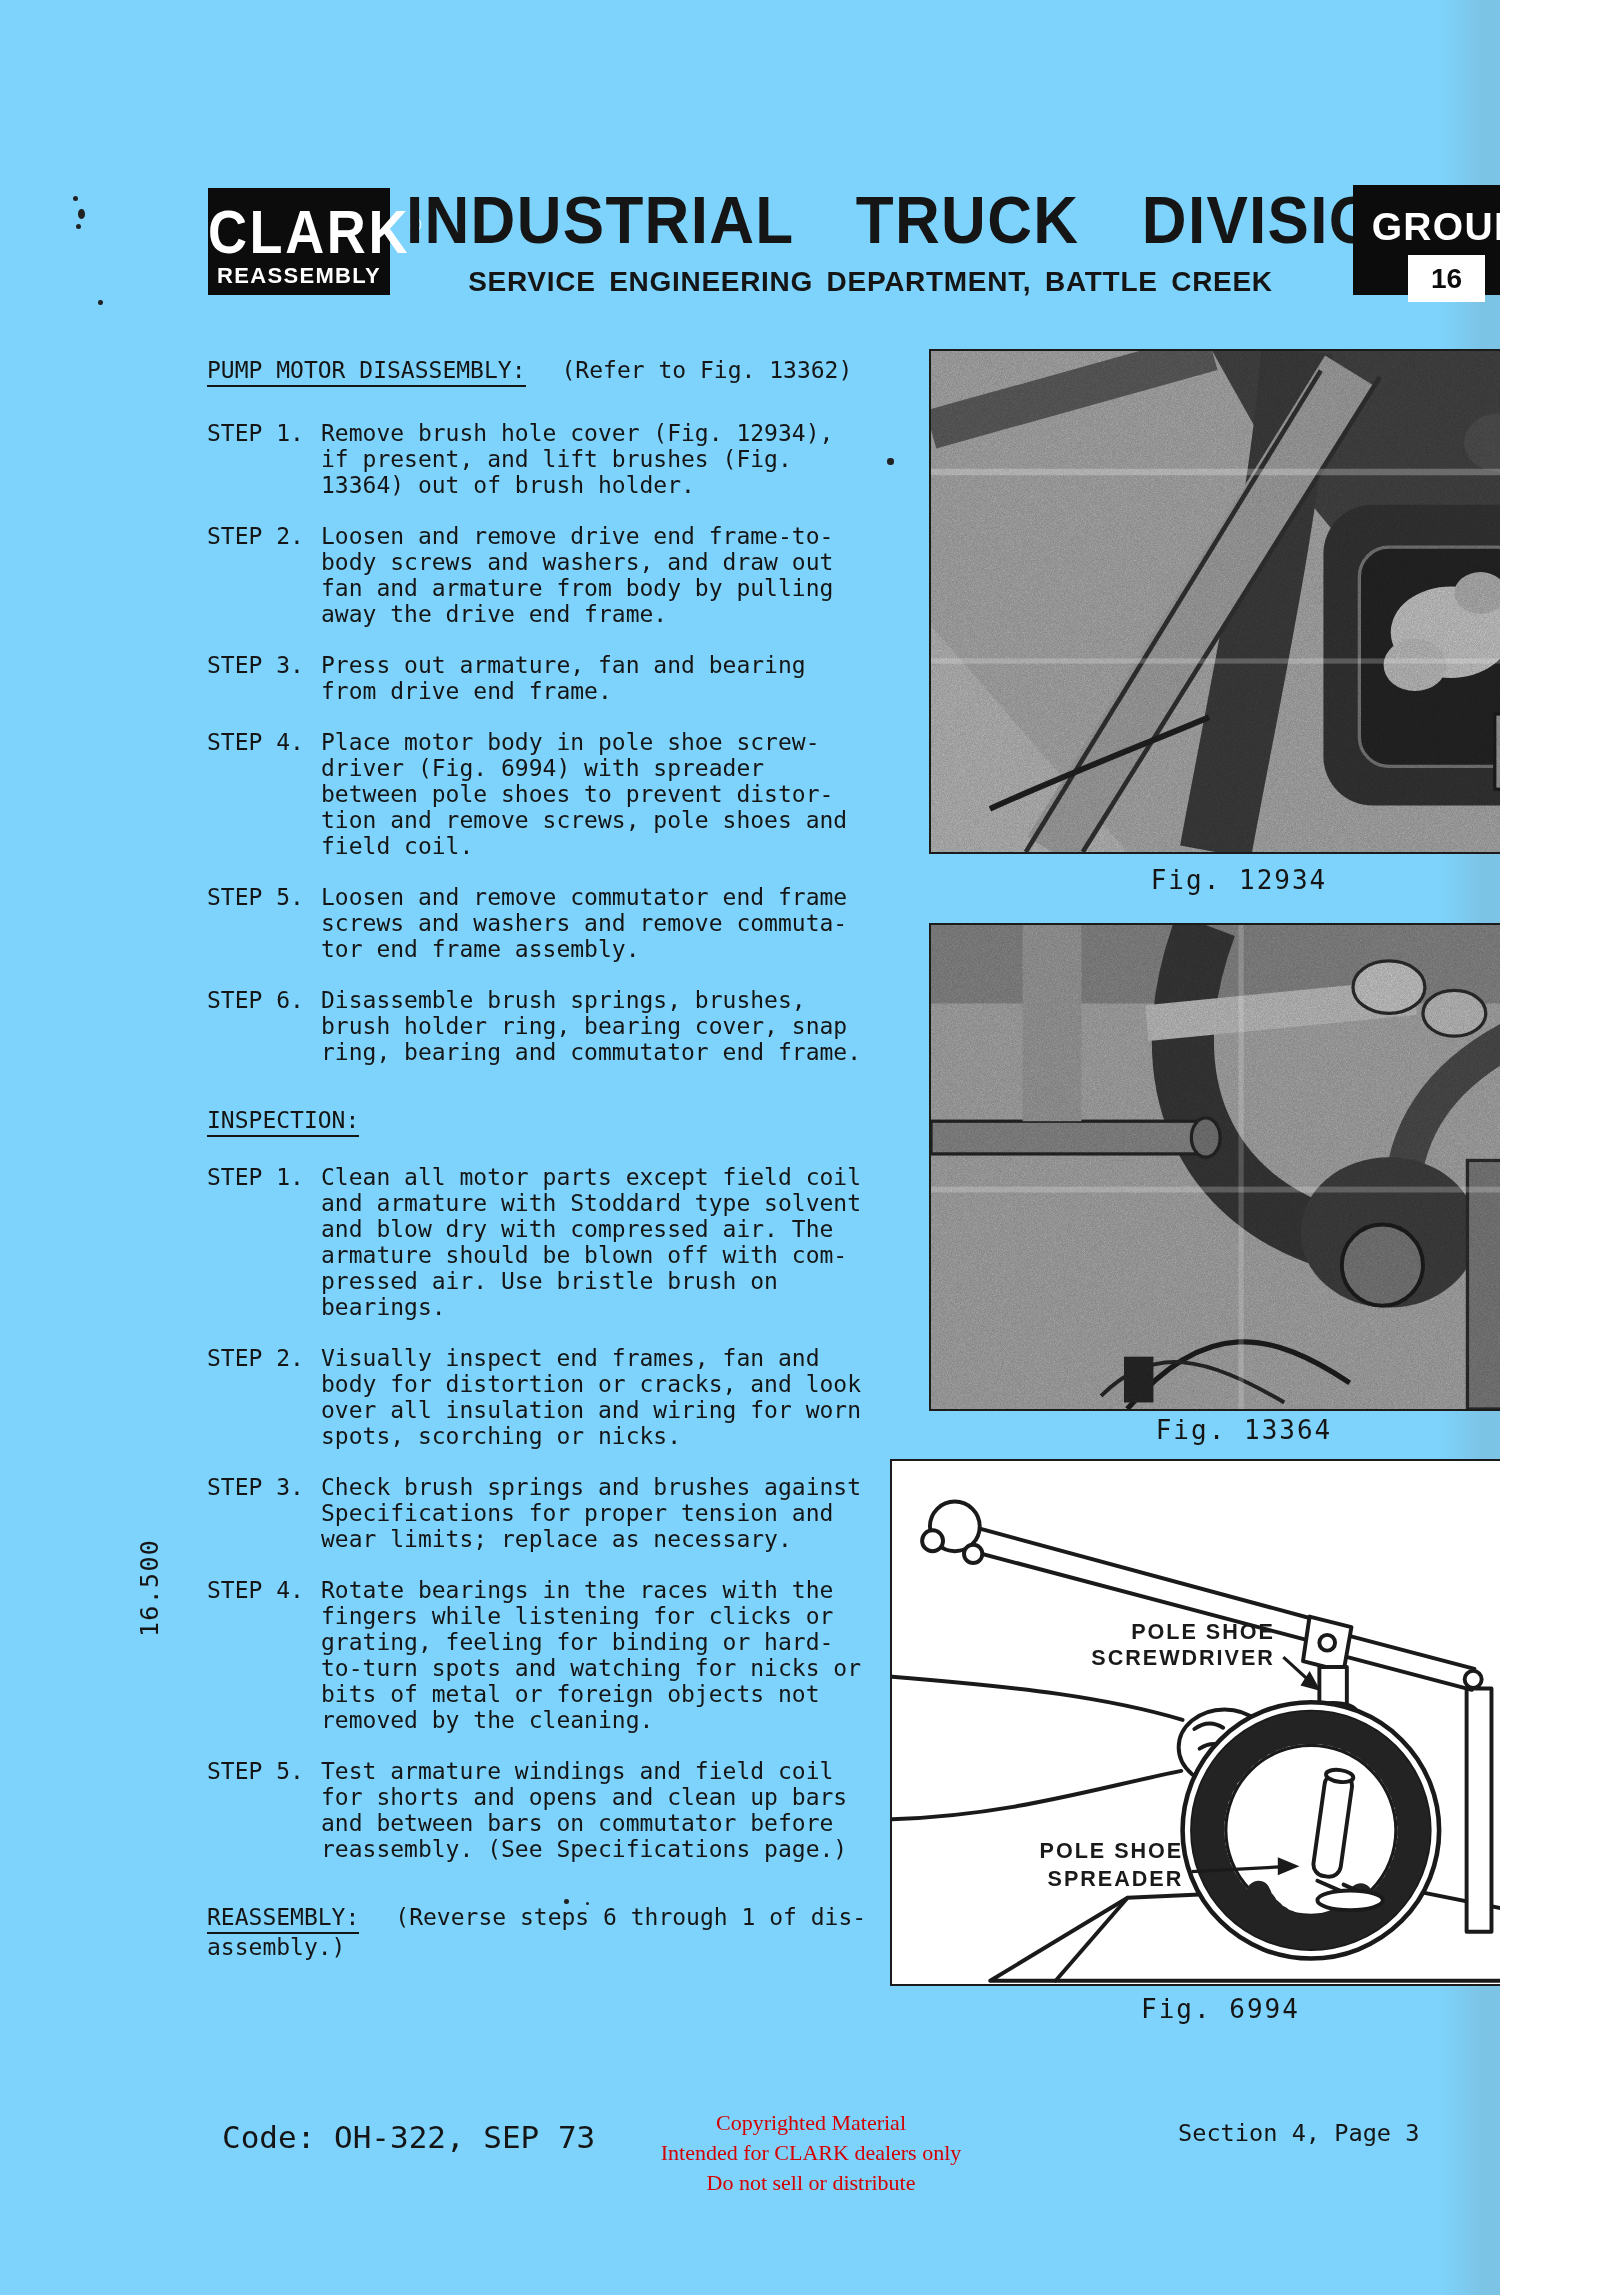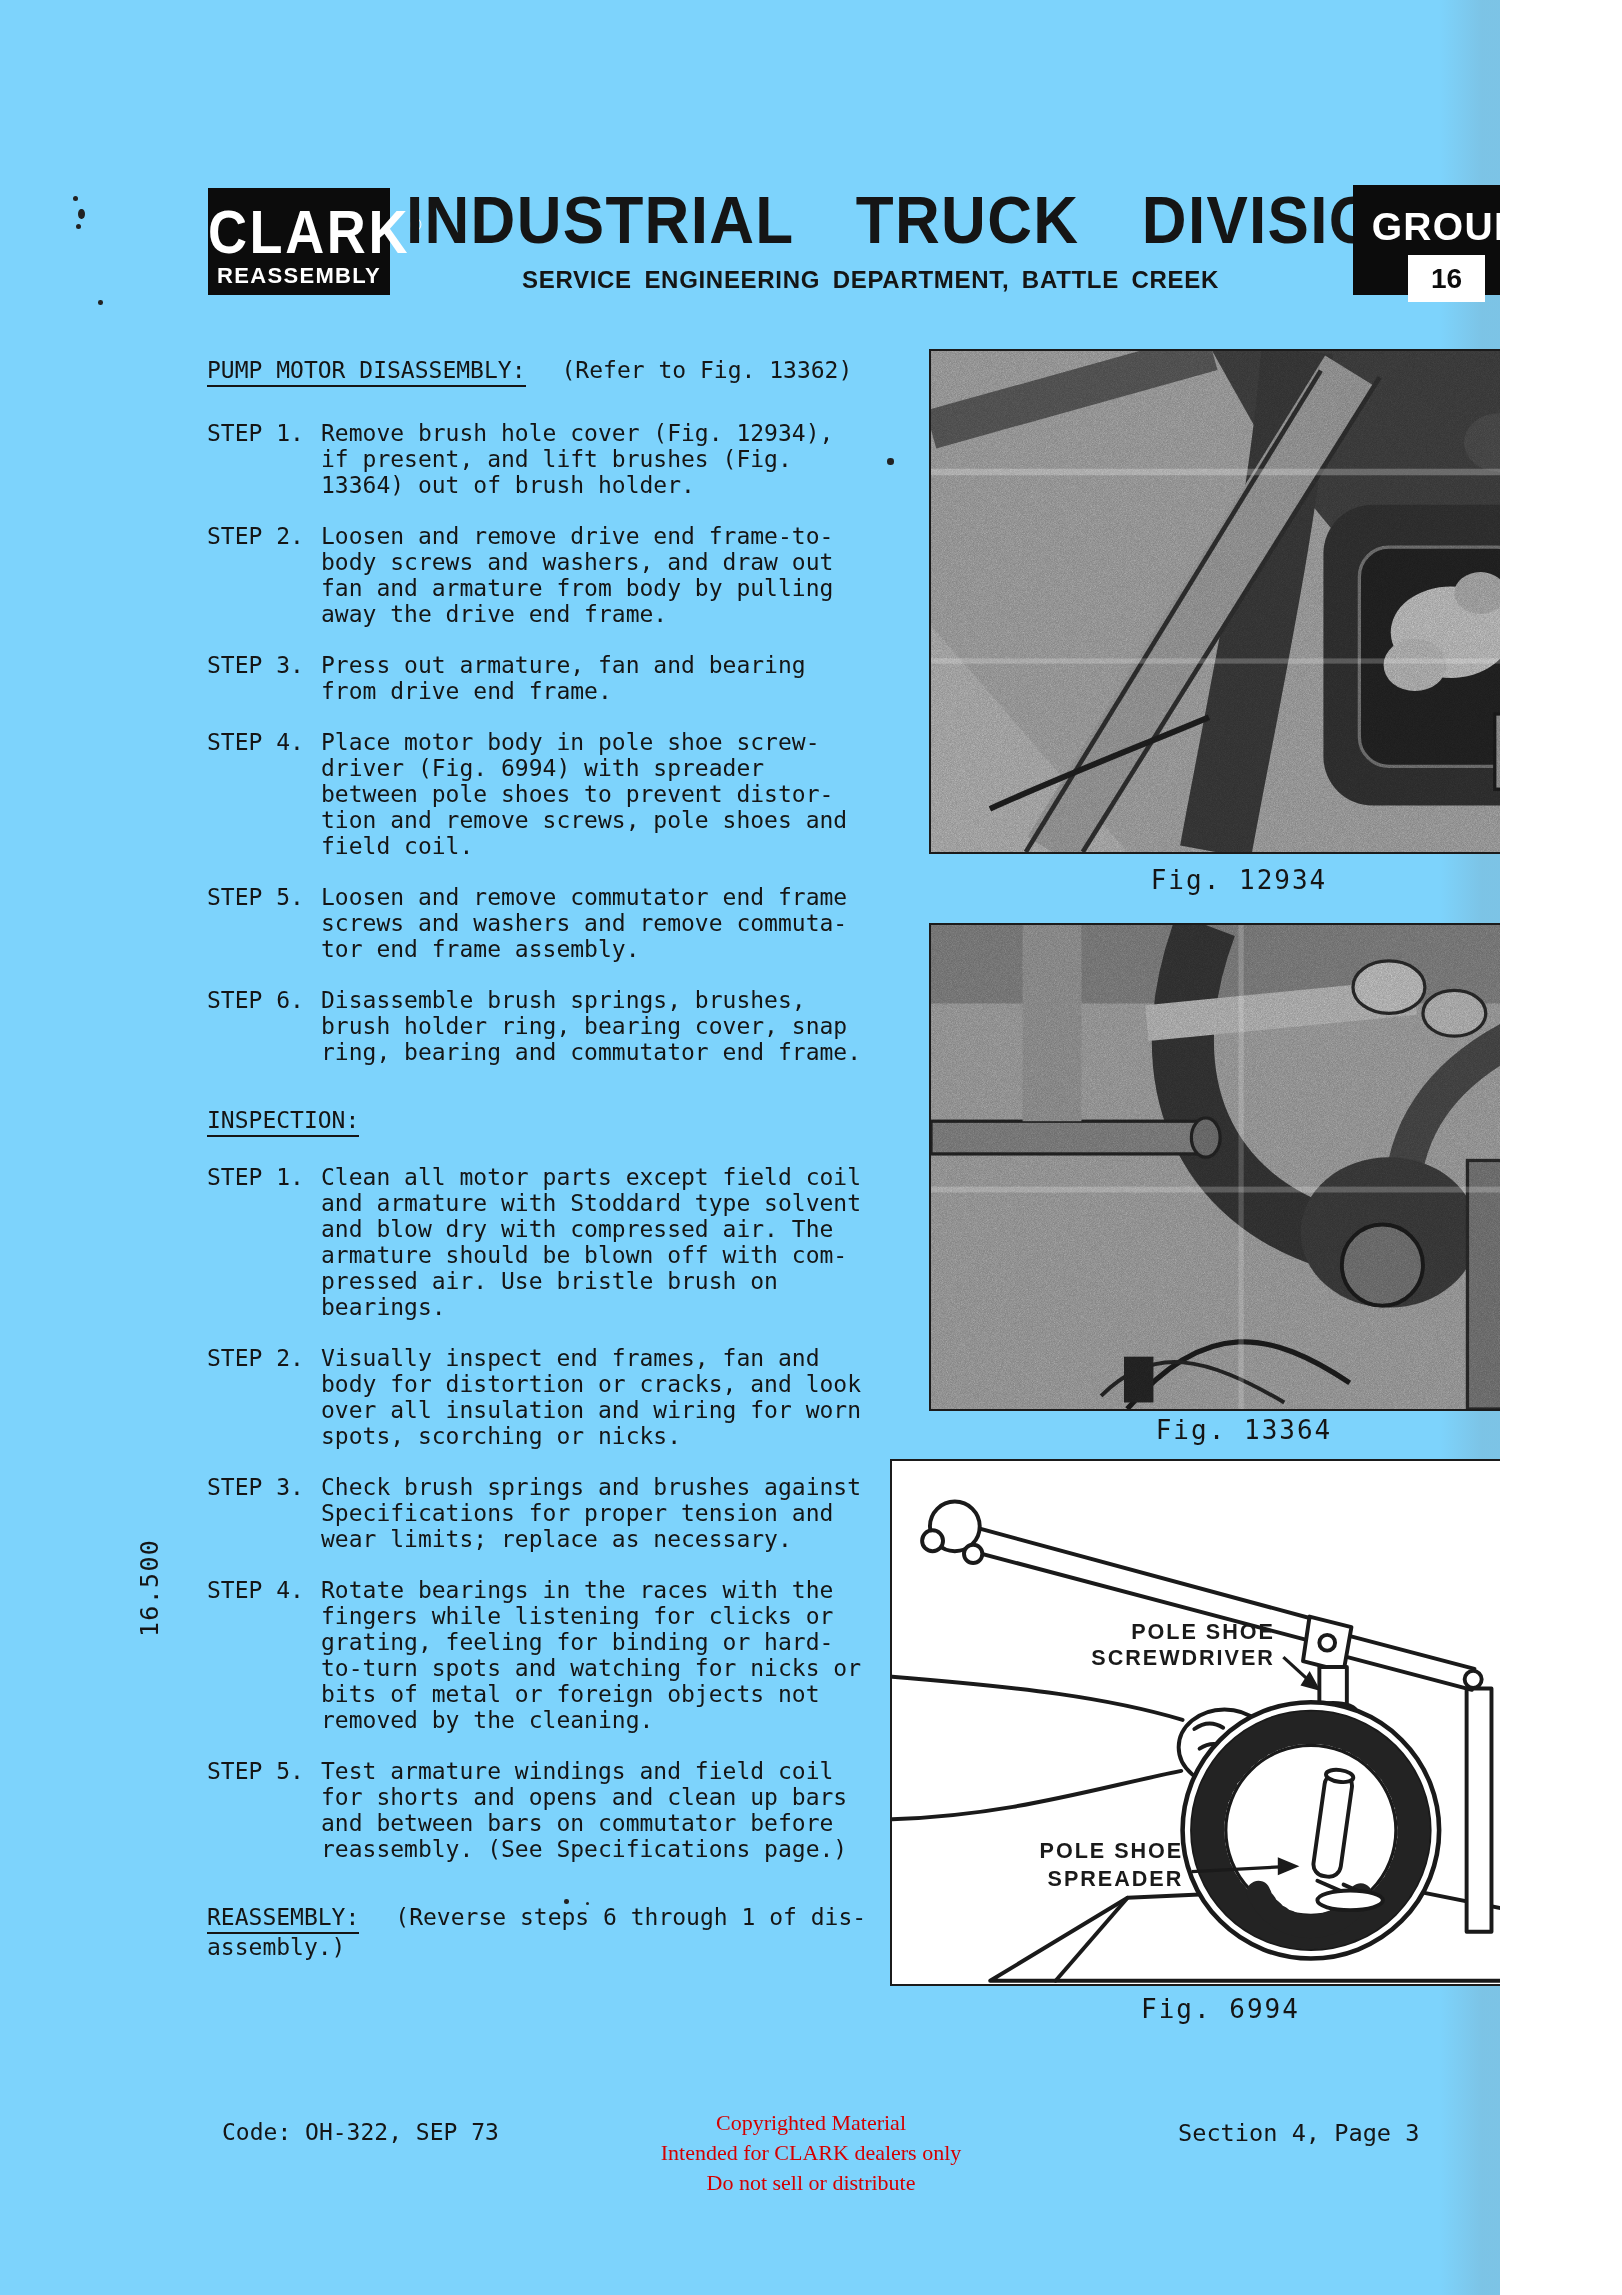--- a/index.html
+++ b/index.html
@@ -13,21 +13,21 @@
   .logo-box{position:absolute;left:208px;top:188px;width:182px;height:107px;background:#0c0c0c;
         color:#fff;text-align:center;}
   .logo-clark{font-family:"Liberation Sans",sans-serif;font-weight:bold;font-size:54px;line-height:54px;
         letter-spacing:2.6px;margin-top:10.5px;transform:scaleY(1.12);}
   .logo-clark sup{font-size:15.7px;}
   .logo-equipment{font-family:"Liberation Sans",sans-serif;font-weight:bold;font-size:22px;line-height:25px;
         letter-spacing:1.3px;margin-top:5.2px;}
   .title-wrap{position:absolute;left:406px;top:186px;width:929px;text-align:center;}
   .title-main{font-family:"Liberation Sans",sans-serif;font-weight:bold;font-size:62px;line-height:63px;
         letter-spacing:1.3px;word-spacing:44px;transform:scaleY(1.08);transform-origin:center top;white-space:nowrap;}
-  .title-sub{font-family:"Liberation Sans",sans-serif;font-weight:bold;font-size:24px;margin-top:17px;
+  .title-sub{font-family:"Liberation Sans",sans-serif;font-weight:bold;font-size:28px;margin-top:17px;
         letter-spacing:0.7px;word-spacing:5.2px;white-space:nowrap;}
   .group-box{position:absolute;left:1353px;top:185px;width:187px;height:110px;background:#0c0c0c;
         color:#fff;text-align:center;}
   .group-label{font-family:"Liberation Sans",sans-serif;font-weight:bold;font-size:39px;line-height:41px;
         letter-spacing:1.3px;margin-top:21px;}
   .group-num-box{width:77px;height:47px;background:#fff;color:#0c0c0c;margin:7.9px auto 0;
         font-family:"Liberation Sans",sans-serif;font-weight:bold;font-size:28px;line-height:47px;}
 
   
   .text-col{position:absolute;left:207px;top:357px;width:674px;font-size:23px;line-height:26px;}
@@ -51,21 +51,21 @@
   .fig-caption{position:absolute;font-size:26px;letter-spacing:2px;text-align:center;color:#151515;}
   #cap12934{left:929px;top:865px;width:620px;}
   #cap13364{left:929px;top:1415px;width:630px;}
   #cap6994{left:890px;top:1994px;width:661px;}
 
   
   .margin-note{position:absolute;left:135px;top:1480px;height:157px;font-size:25px;letter-spacing:1.3px;
         writing-mode:vertical-rl;transform:rotate(180deg);}
 
   
-  .footer-left{position:absolute;left:222px;top:2119px;font-size:23px;}
+  .footer-left{position:absolute;left:222px;top:2119px;font-size:31px;}
   .footer-right{position:absolute;left:1178px;top:2119px;width:373px;text-align:left;font-size:23.6px;}
   .footer-center{position:absolute;left:582px;top:2108px;width:458px;text-align:center;
         font-family:"Liberation Serif",serif;font-size:22px;line-height:30px;color:#d40000;}
 </style>
 </head>
 <body>
 
 <div class="page">
 
   <div class="scan-edge"></div>

